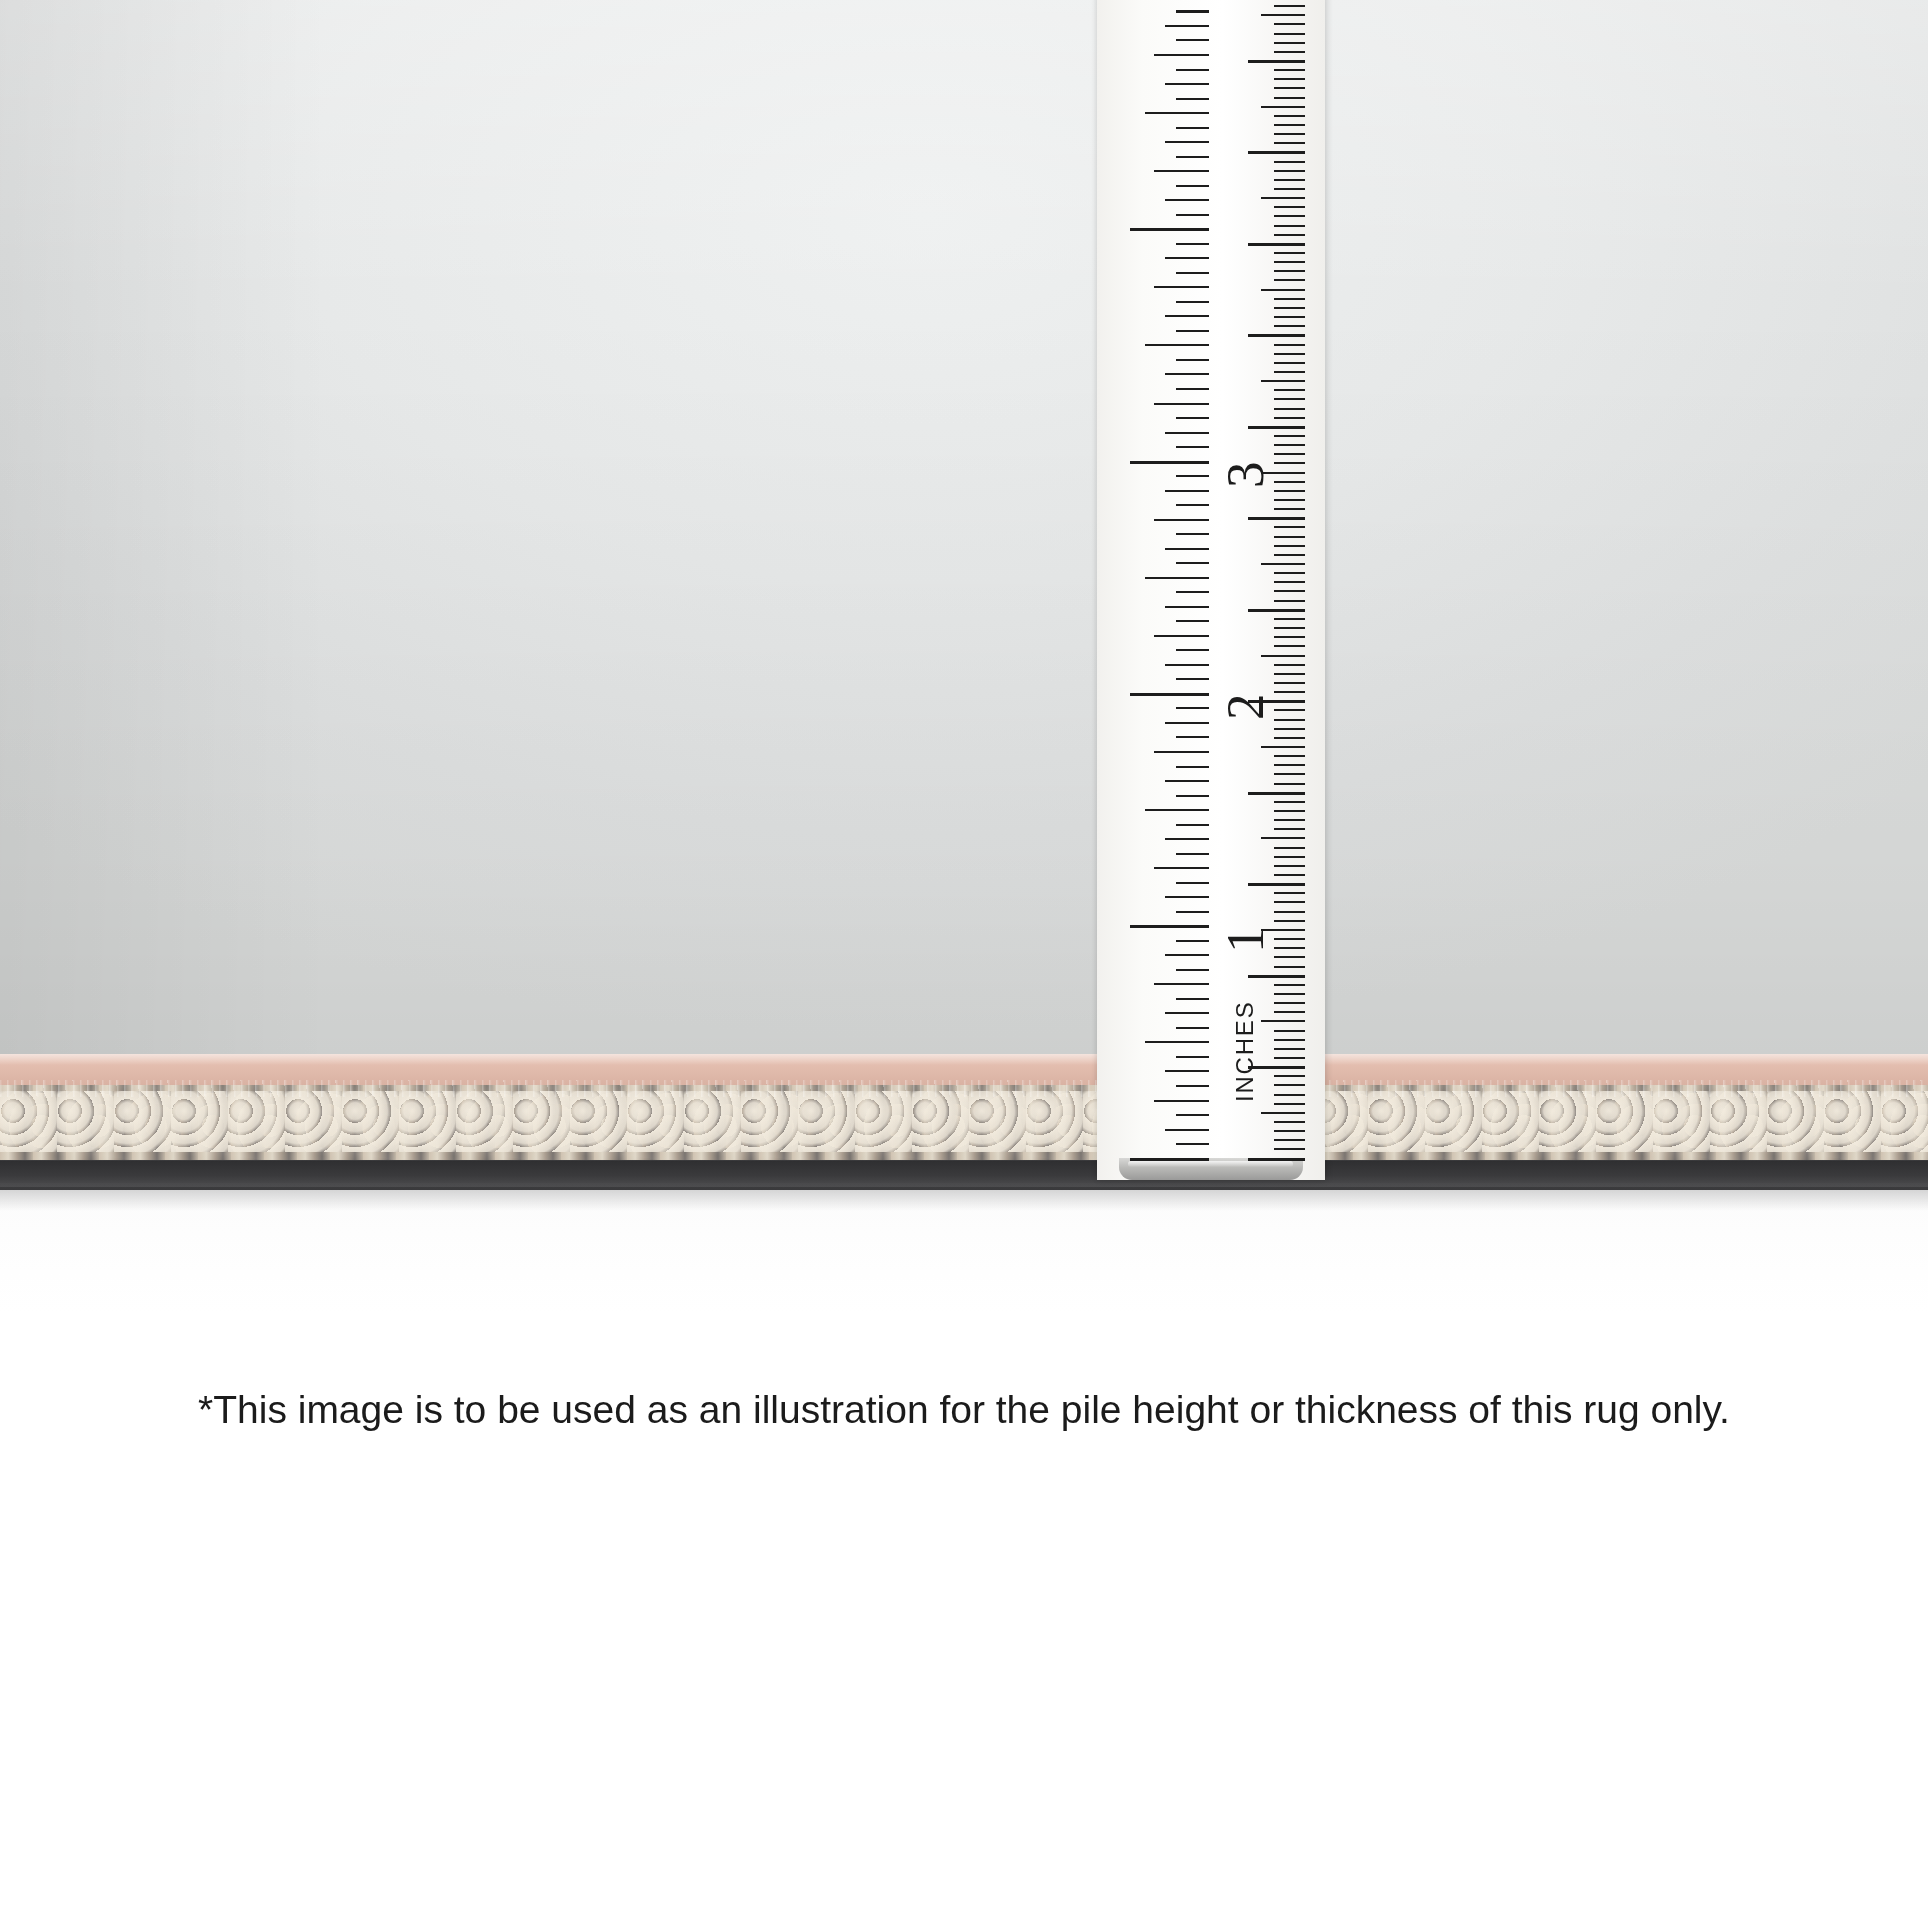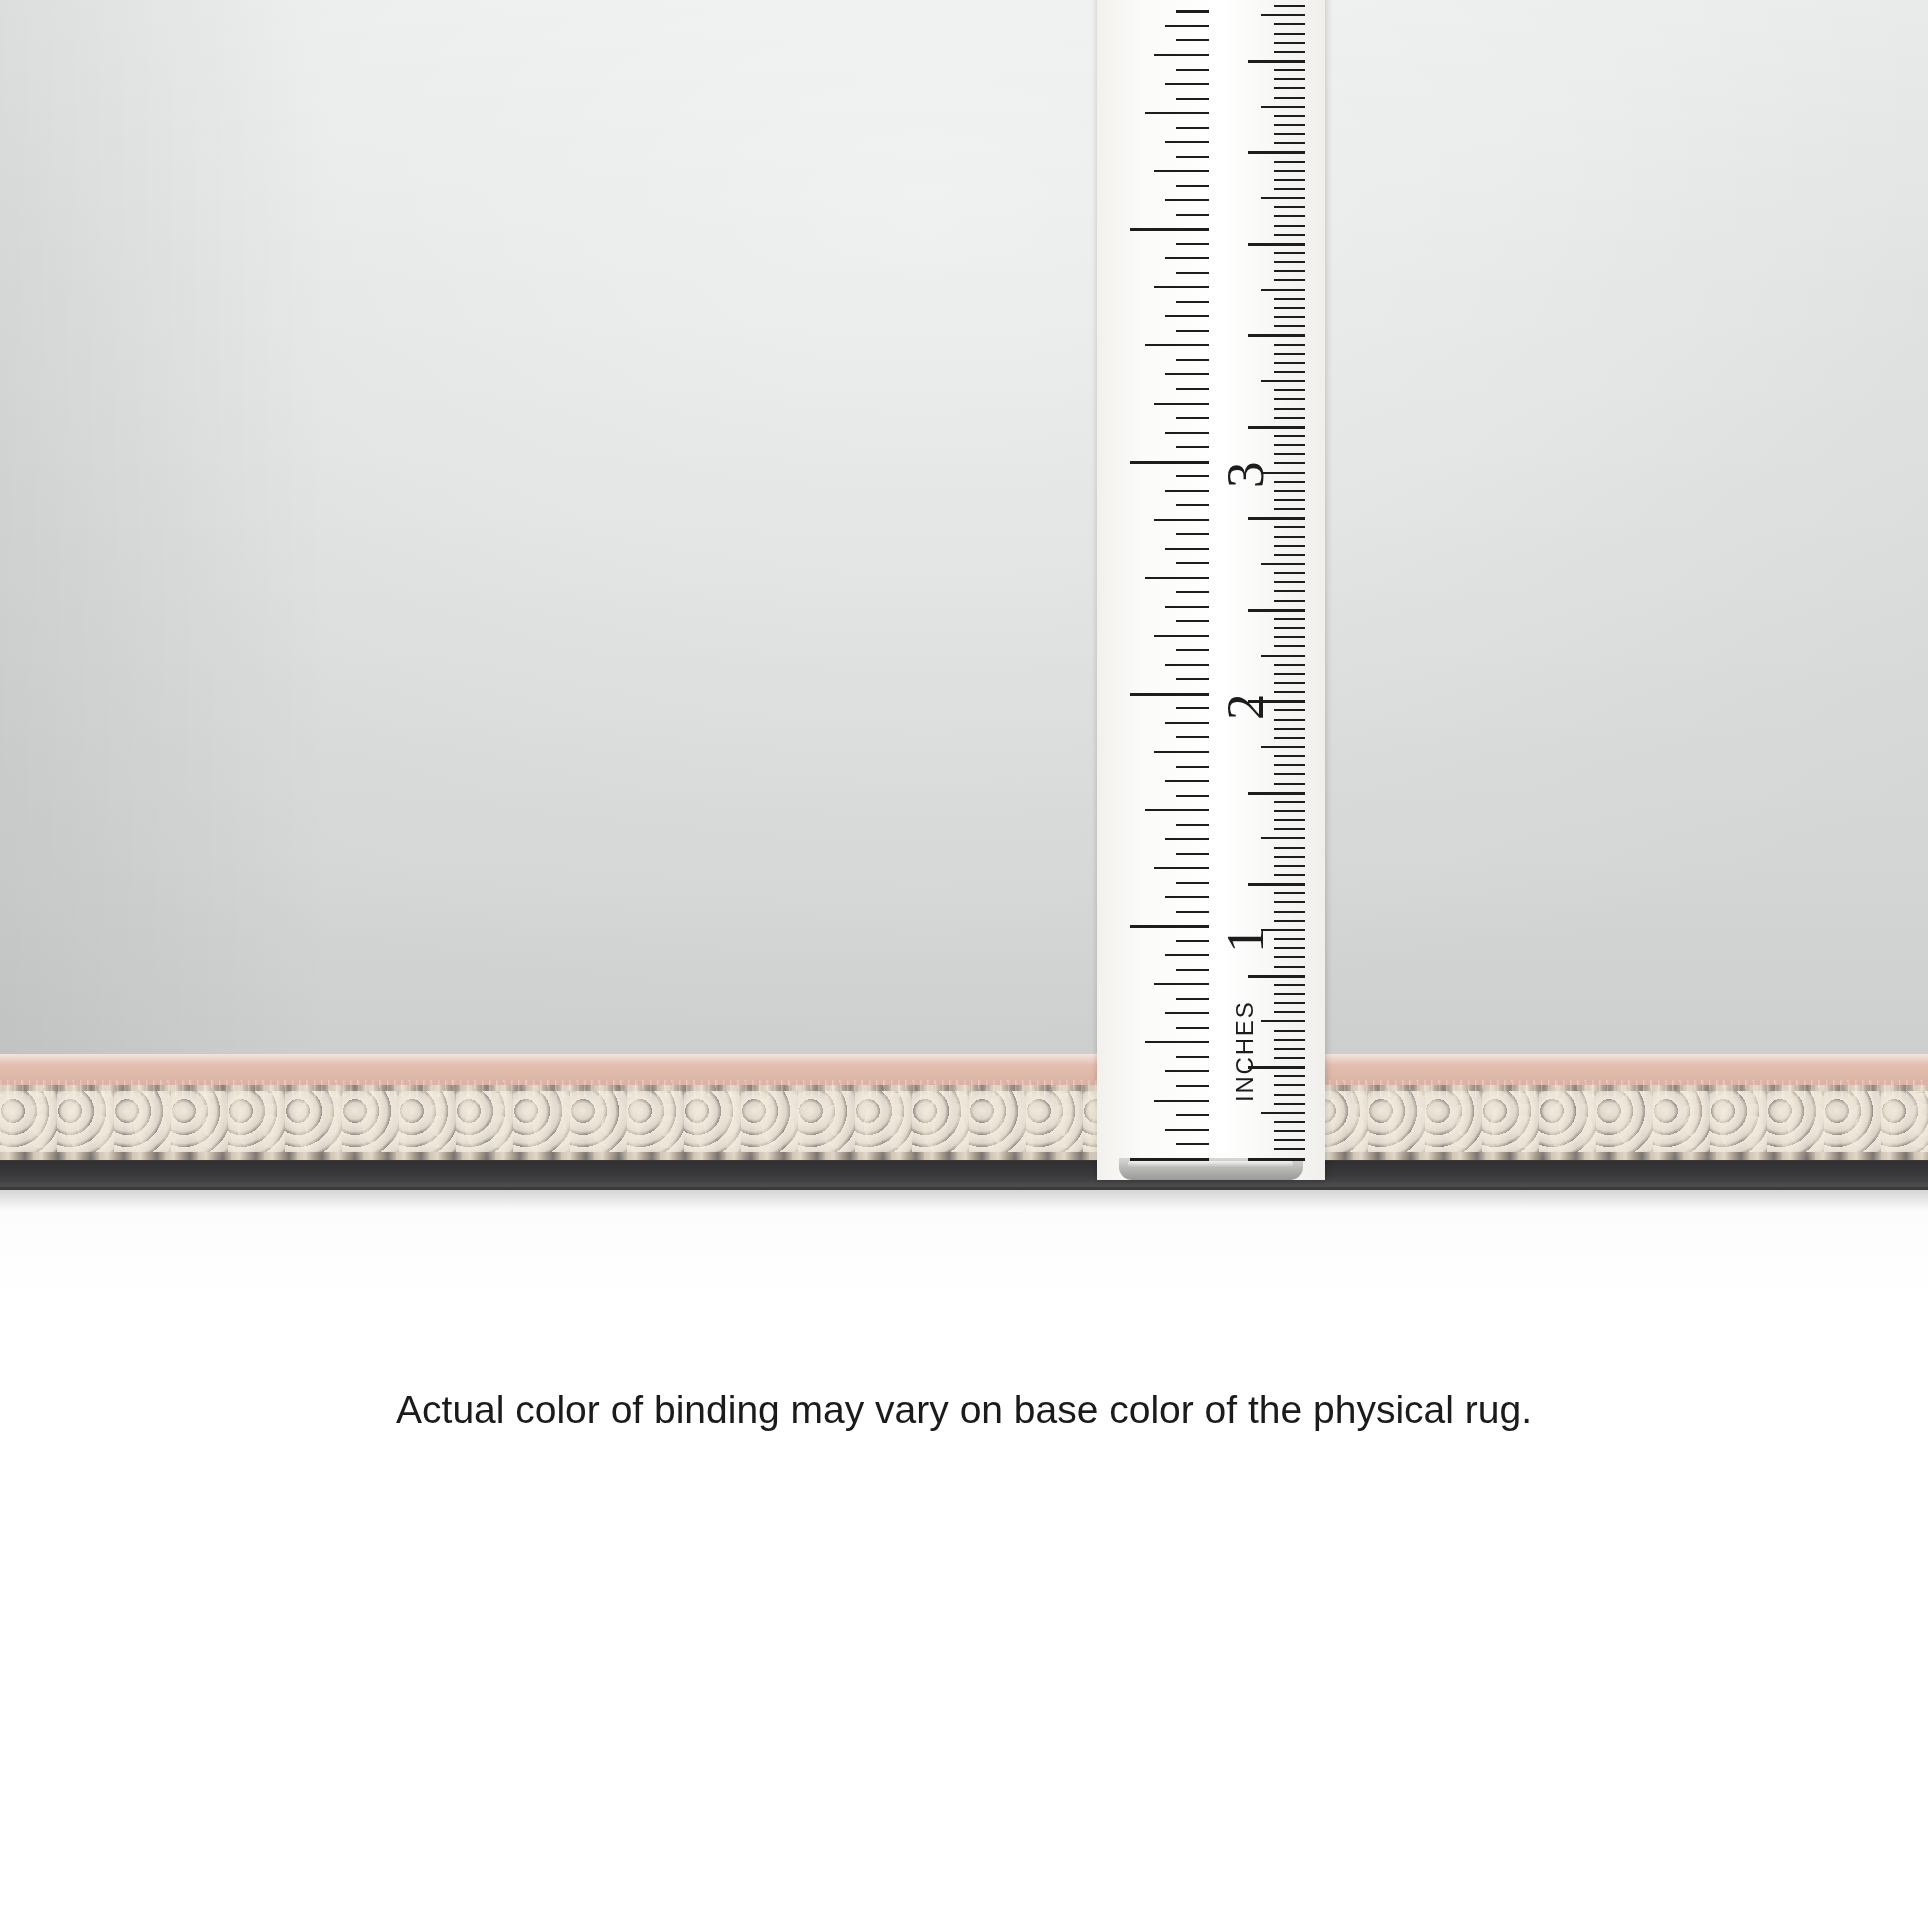--- a/index.html
+++ b/index.html
@@ -468,17 +468,17 @@
           <div class="num" style="top: 958px;">1</div>
           <div class="num" style="top: 725px;">2</div>
           <div class="num" style="top: 493px;">3</div>
         </div>
       <div class="inches-label" id="inches-label" style="top: 1107px;">INCHES</div>
     </div>
 
   </div>
 
   <div id="caption">
-    <span class="line">Actual color of binding may vary on base color of the physical rug.</span>
+    <span class="line">*This image is to be used as an illustration for the pile height or thickness of this rug only.</span>
   </div>
 
 </div>
 
 
 </body></html>

